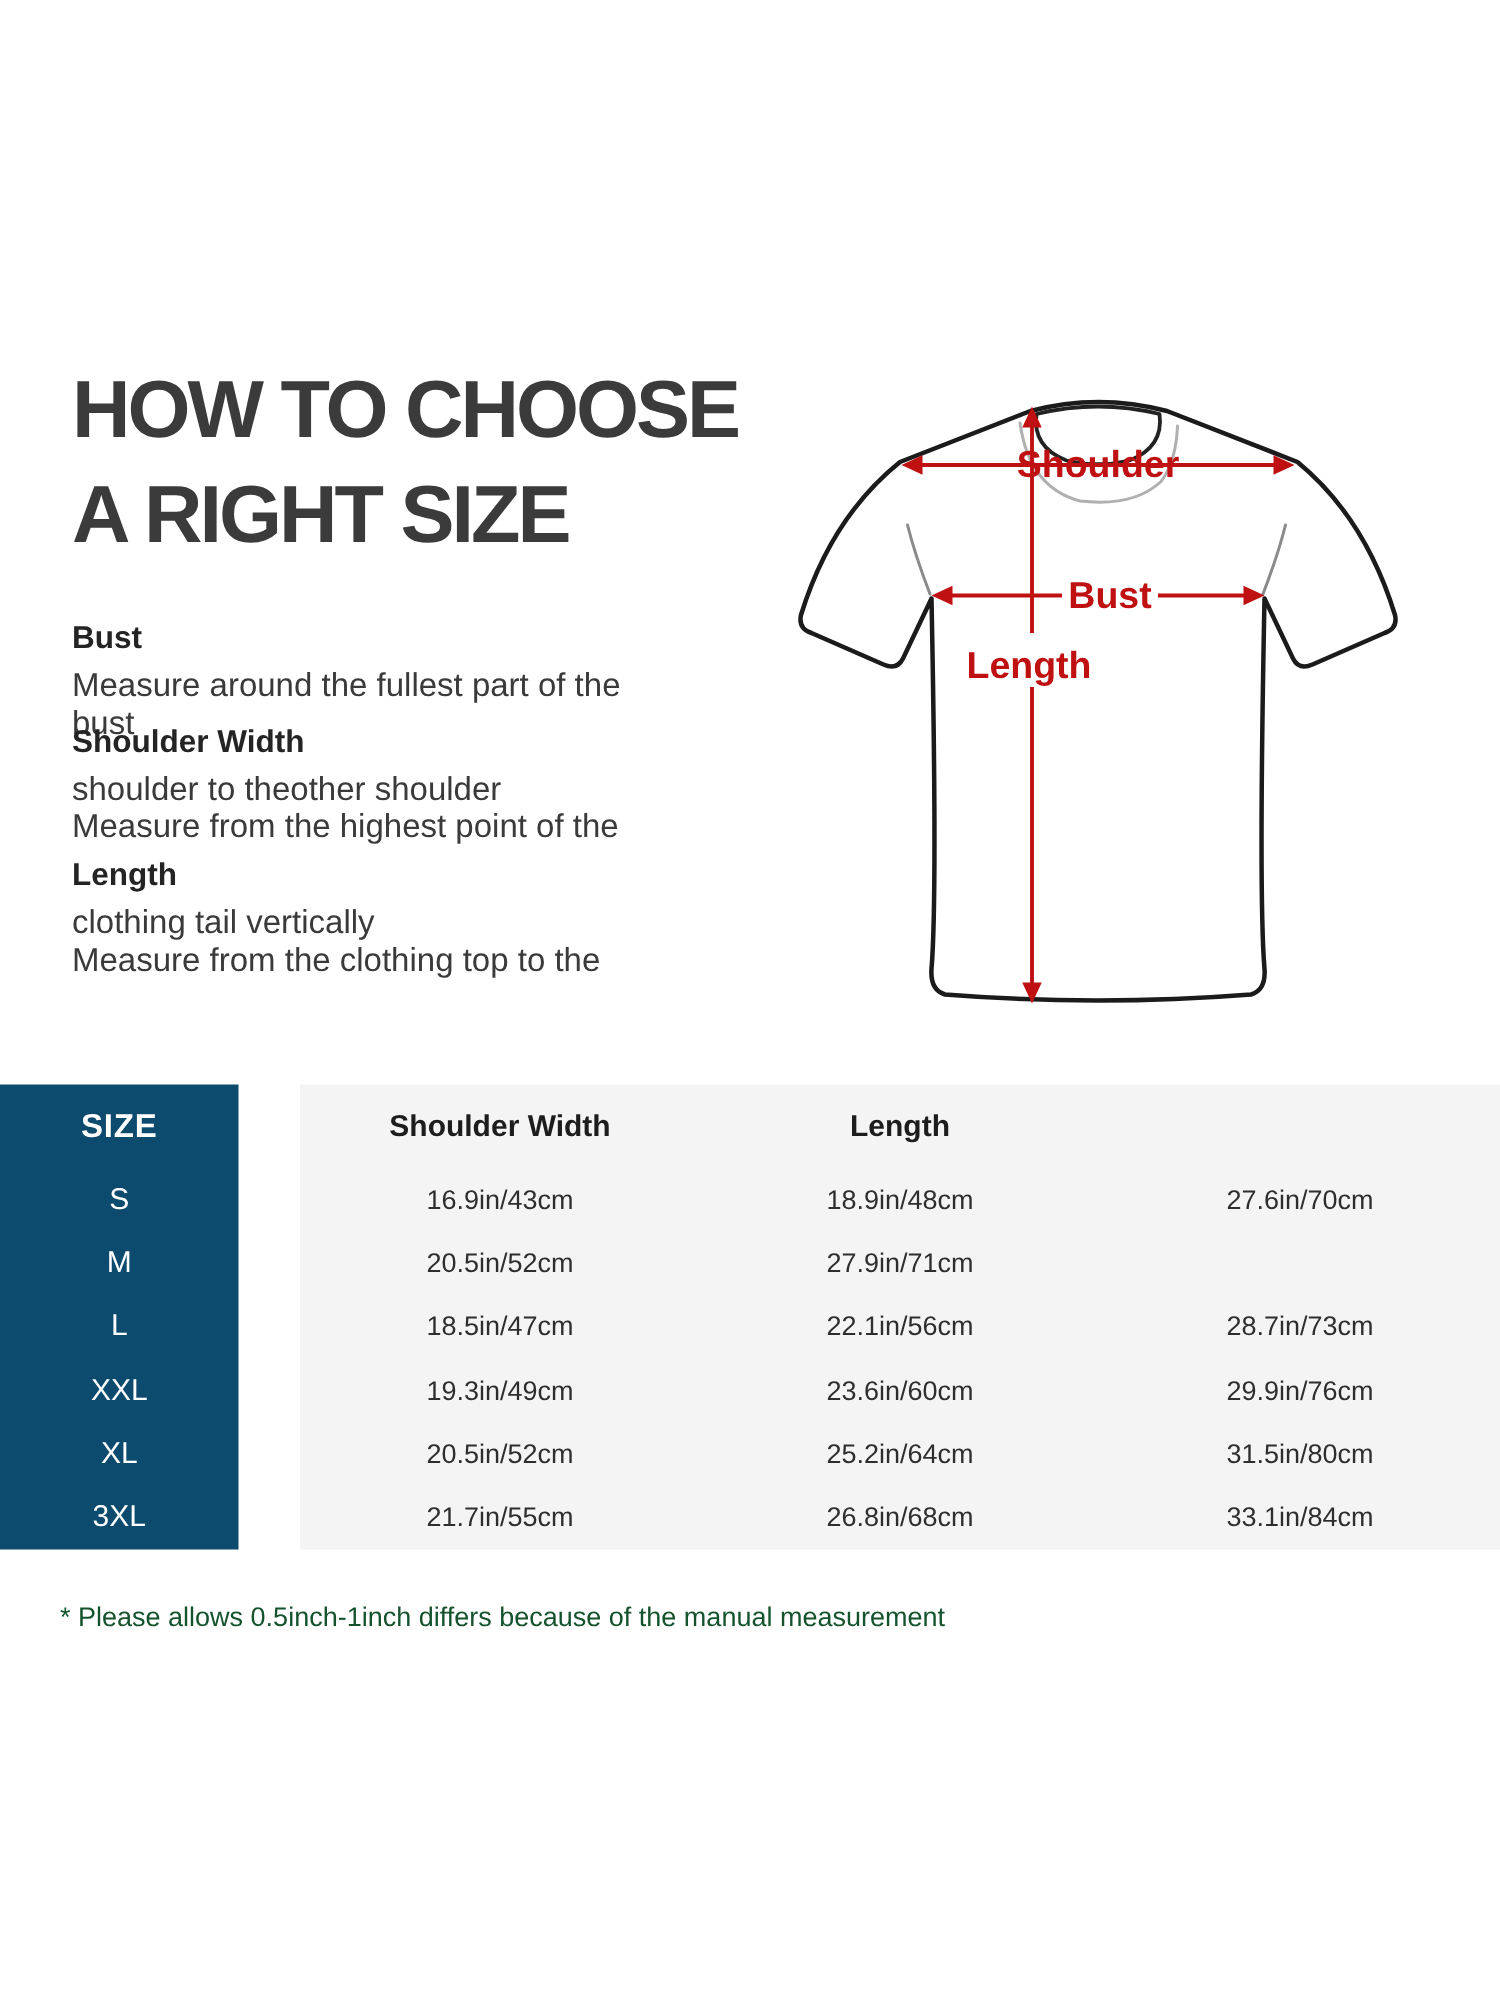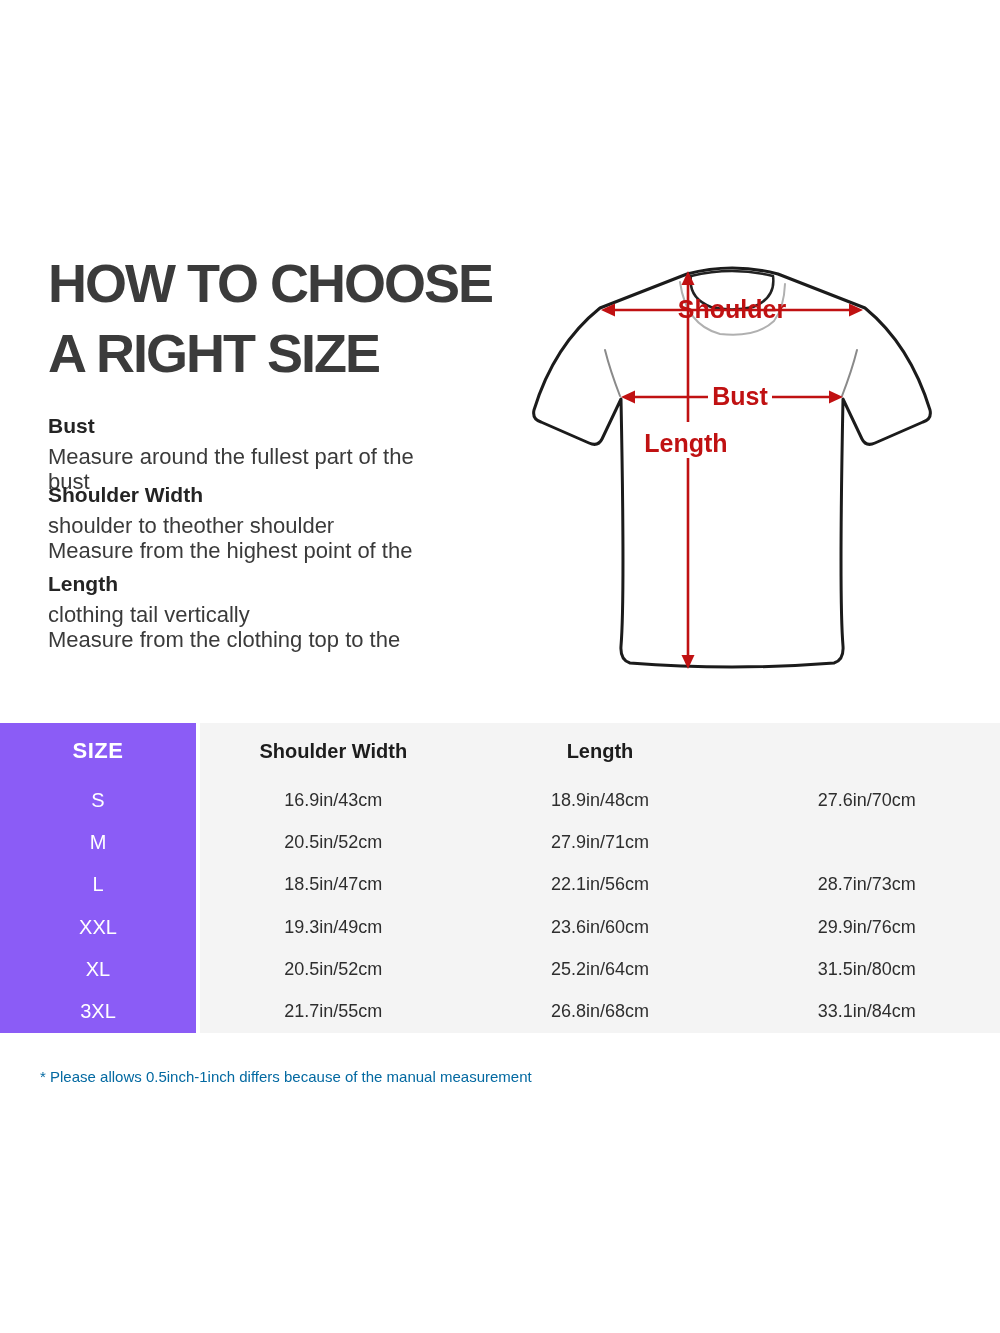--- a/index.html
+++ b/index.html
@@ -8,21 +8,21 @@
     width: 1000px;
     height: 1333px;
     background: #ffffff;
     font-family: "Liberation Sans", sans-serif;
     overflow: hidden;
   }
   
   .heading {
     position: absolute;
     left: 48px;
-    top: 248px;
+    top: 238px;
     font-size: 54px;
     line-height: 70px;
     font-weight: bold;
     letter-spacing: -2px;
     color: #3b3b3b;
   }
   
   .instr { position: absolute; left: 48px; width: 400px; }
   .instr-title {
     font-size: 21px;
@@ -50,22 +50,22 @@
     fill: #c01112;
     font-family: "Liberation Sans", sans-serif;
     font-weight: bold;
     font-size: 25px;
     text-anchor: middle;
   }
   
   .size-table { position: absolute; left: 0; top: 723px; width: 1000px; height: 310px; }
   .t-left {
     position: absolute; left: 0; top: 0;
-    width: 196px; height: 310px;
-    background: #8b5cf6;
+    width: 159px; height: 310px;
+    background: #0c4a6e;
     display: grid;
     grid-template-rows: 56px repeat(6, 1fr);
   }
   .t-left div { display: flex; align-items: center; justify-content: center; color: #ffffff; }
   .t-left-head { font-weight: bold; font-size: 22px; letter-spacing: 0.5px; }
   .t-left-cell { font-size: 20px; }
   .t-right {
     position: absolute; left: 200px; top: 0;
     width: 800px; height: 310px;
     background: #f4f4f4;
@@ -79,22 +79,22 @@
     text-align: center;
     font-size: 18px;
     color: #2e2e2e;
   }
   .t-head div { font-weight: bold; font-size: 20px; color: #1d1d1d; }
   
   .footnote {
     position: absolute;
     left: 40px;
     top: 1068px;
-    font-size: 15px;
-    color: #0369a1;
+    font-size: 18px;
+    color: #14532d;
   }
 </style>
 </head>
 <body>
 
 <div class="canvas">
 
   <div class="heading">
     <div>HOW TO CHOOSE</div>
     <div>A RIGHT SIZE</div>

